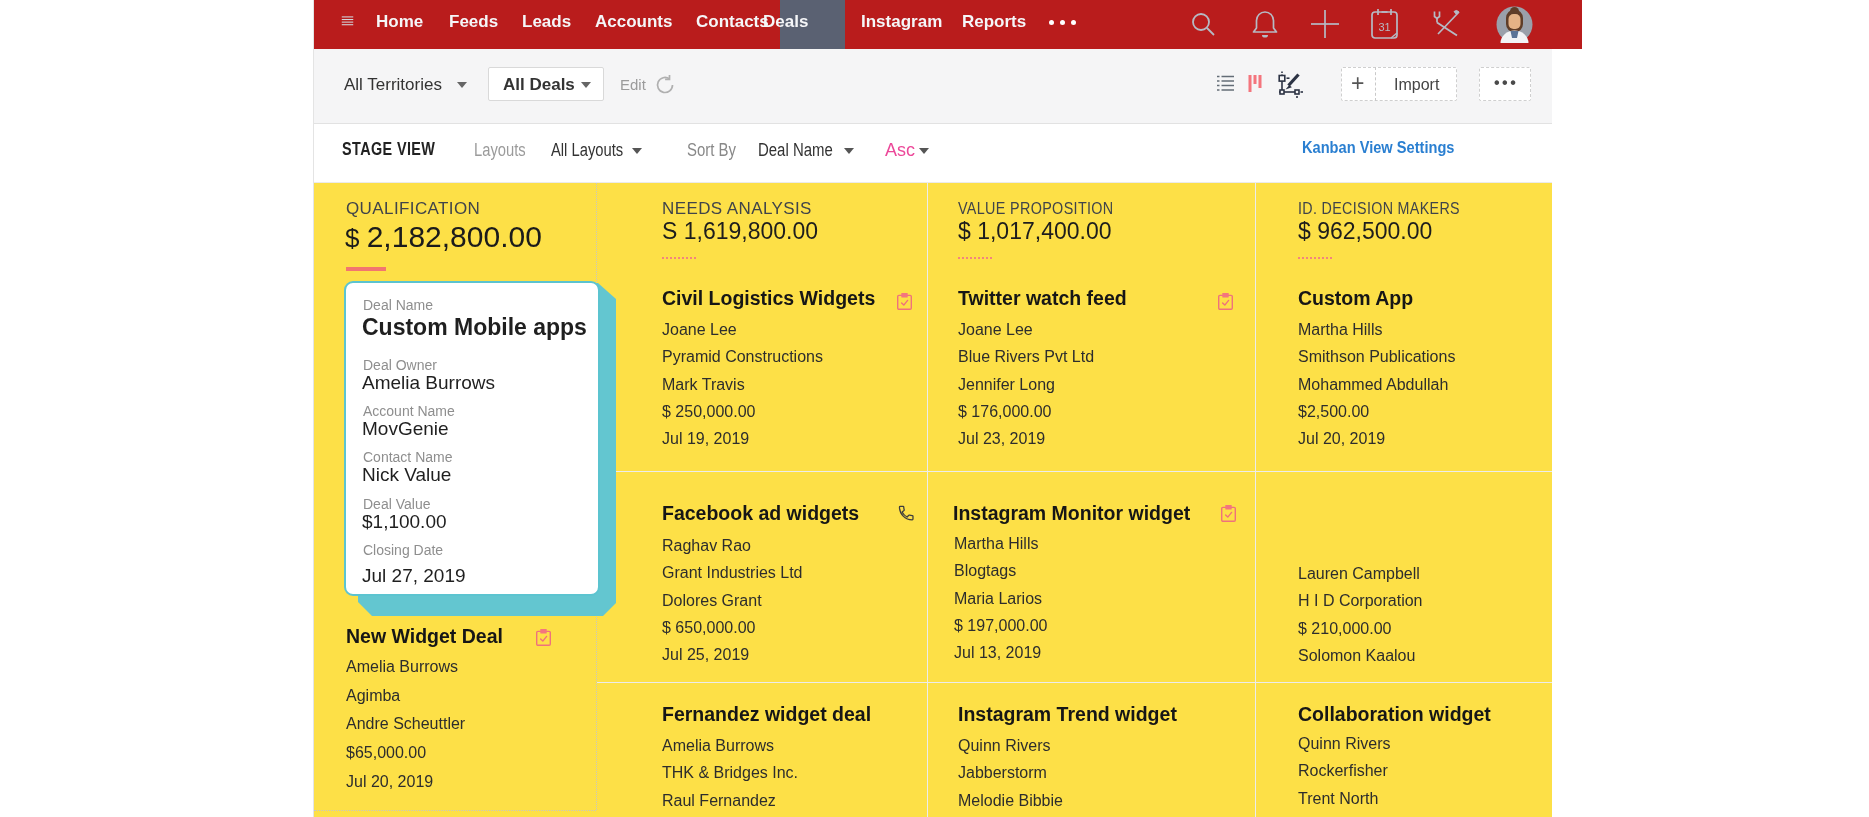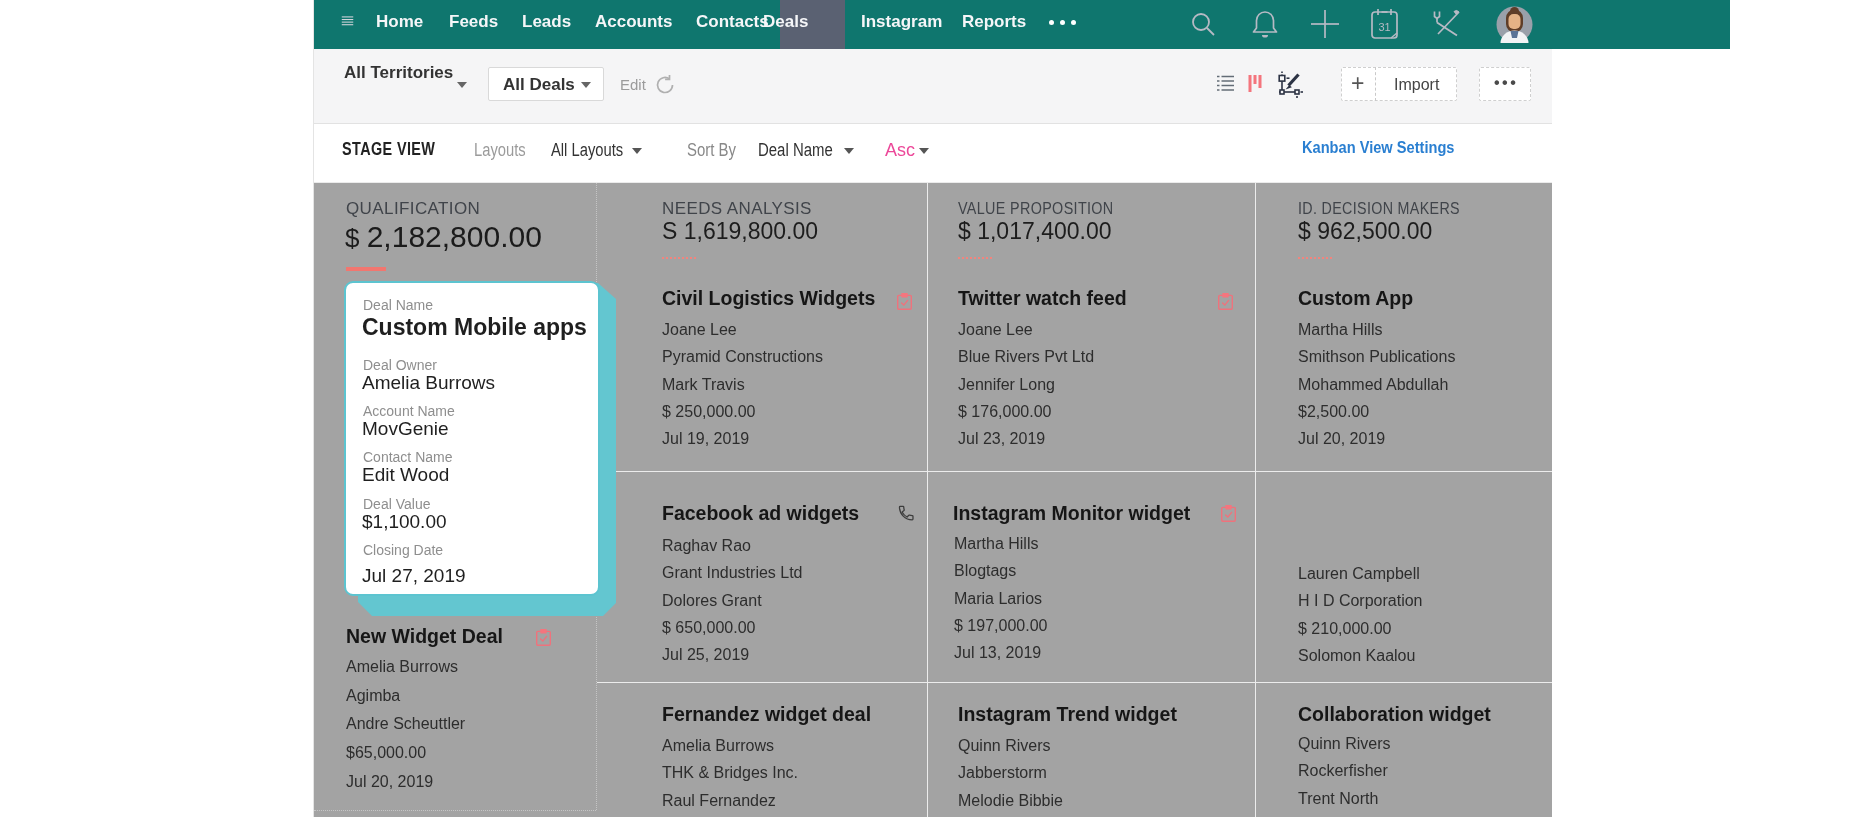--- a/index.html
+++ b/index.html
@@ -2,35 +2,35 @@
 <html><head>
 <meta charset="utf-8">
 <style>
   * { margin:0; padding:0; box-sizing:border-box; }
   html,body { width:1869px; height:817px; background:#fff; font-family:"Liberation Sans", sans-serif; overflow:hidden; }
   #page { position:relative; width:1869px; height:817px; }
   #app { position:absolute; left:313px; top:0; width:1238px; height:817px; border-left:1px solid #e4e4e4; border-right:1px solid #e4e4e4; }
   .abs { position:absolute; }
 
   
-  #nav { position:absolute; left:0; top:0; width:1416px; height:49px; background:#0f766e;padding-left:12px; }
+  #nav { position:absolute; left:0; top:0; width:1268px; height:49px; background:#b91c1c;padding-left:12px; }
   .navitem { position:absolute; top:12px; font-size:17px; font-weight:bold; color:#f5f6f8; white-space:nowrap; }
   #dealtab { position:absolute; left:466px; top:0; width:65px; height:49px; background:#5a6172; }
   .navdot { position:absolute; top:20px; width:5px; height:5px; border-radius:50%; background:#fff; }
 
   
   #toolbar { position:absolute; left:0; top:49px; width:1238px; height:75px; background:#f5f5f6; border-bottom:1px solid #e2e2e2; }
   .caret { position:absolute; width:0; height:0; border-left:5px solid transparent; border-right:5px solid transparent; border-top:6px solid #555; }
   .btn { position:absolute; top:18px; height:34px; background:#fff; border:1px dashed #cfcfcf; border-radius:2px; }
 
   
   #stagerow { position:absolute; left:0; top:124px; width:1238px; height:59px; background:#fff; border-bottom:1px solid #ebebeb; }
 
   
-  #board { position:absolute; left:0; top:183px; width:1238px; height:634px; background:#a3a3a3; }
+  #board { position:absolute; left:0; top:183px; width:1238px; height:634px; background:#fde047; }
   .vsep { position:absolute; top:0; bottom:0; width:0; border-left:1px solid #ececec; }
   .hsep { position:absolute; height:0; border-top:1px solid #ececec; }
   .colhead { position:absolute; font-size:17px; color:#40444a; letter-spacing:0.4px; white-space:nowrap; }
   .colamt { position:absolute; font-size:23px; color:#1d1d1d; white-space:nowrap; }
   .cardtitle { position:absolute; font-size:19.5px; font-weight:bold; color:#161616; white-space:nowrap; }
   .cardlines { position:absolute; font-size:16px; color:#2d2d2d; line-height:27.3px; white-space:nowrap; }
   .icon { position:absolute; }
 
   
   #dragback { position:absolute; left:44px; top:283px; width:258px; height:333px; background:#63c6d0; clip-path:polygon(14px 0%, calc(100% - 18px) 0%, 100% 16px, 100% calc(100% - 13px), calc(100% - 13px) 100%, 14px 100%, 0% calc(100% - 14px), 0% 14px); }
@@ -98,21 +98,21 @@
       <circle cx="18.5" cy="18.5" r="18" fill="#9aa0aa"></circle>
       <circle cx="18.5" cy="5.5" r="4.5" fill="#5f3d28"></circle>
       <path d="M10 12 a8.5 8.5 0 0 1 17 0 v6 a8.5 8.5 0 0 1 -17 0z" fill="#5f3d28"></path>
       <rect x="12.5" y="8" width="12" height="15" rx="5" fill="#e5b286"></rect>
       <path d="M4.5 37 a14 12.5 0 0 1 28 0z" fill="#f2f3f5"></path>
       <path d="M14.5 25 h8 l-1.5 7 h-5z" fill="#5a7396"></path>
     </svg>
   </div>
 
   <div id="toolbar">
-    <div class="abs" style="left:30px;top:14px;font-size:17px;font-weight:bold;color:#333">All Territories</div>
+    <div class="abs" style="left:30px;top:26px;font-size:17px;font-weight:normal;color:#333">All Territories</div>
     <div class="caret" style="left:143px;top:33px;border-top-color:#666"></div>
     <div class="btn" style="left:174px;width:116px;border:1px solid #d9d9d9"></div>
     <div class="abs" style="left:189px;top:26px;font-size:17px;font-weight:bold;color:#333">All Deals</div>
     <div class="caret" style="left:267px;top:33px;border-top-color:#666"></div>
     <div class="abs" style="left:306px;top:27px;font-size:15px;color:#9b9b9b">Edit</div>
     <svg class="abs" style="left:340px;top:25px" width="22" height="22" viewBox="0 0 22 22">
       <path d="M18.5 11 a7.5 7.5 0 1 1 -3 -6" fill="none" stroke="#b0b0b0" stroke-width="1.7"></path>
       <path d="M15.5 1 v4.4 h-4.4" fill="none" stroke="#b0b0b0" stroke-width="1.7"></path>
     </svg>
 
@@ -250,21 +250,21 @@
 
   <div id="dragback"></div>
   <div id="dragcard">
     <div class="dlabel" style="top:14px">Deal Name</div>
     <div class="dvalue" style="top:31px;font-size:23px;font-weight:bold">Custom Mobile apps</div>
     <div class="dlabel" style="top:74px">Deal Owner</div>
     <div class="dvalue" style="top:89px">Amelia Burrows</div>
     <div class="dlabel" style="top:120px">Account Name</div>
     <div class="dvalue" style="top:135px">MovGenie</div>
     <div class="dlabel" style="top:166px">Contact Name</div>
-    <div class="dvalue" style="top:181px">Edit Wood</div>
+    <div class="dvalue" style="top:181px">Nick Value</div>
     <div class="dlabel" style="top:213px">Deal Value</div>
     <div class="dvalue" style="top:228px">$1,100.00</div>
     <div class="dlabel" style="top:259px">Closing Date</div>
     <div class="dvalue" style="top:282px">Jul 27, 2019</div>
   </div>
 
 </div>
 </div>
 
 </body></html>

